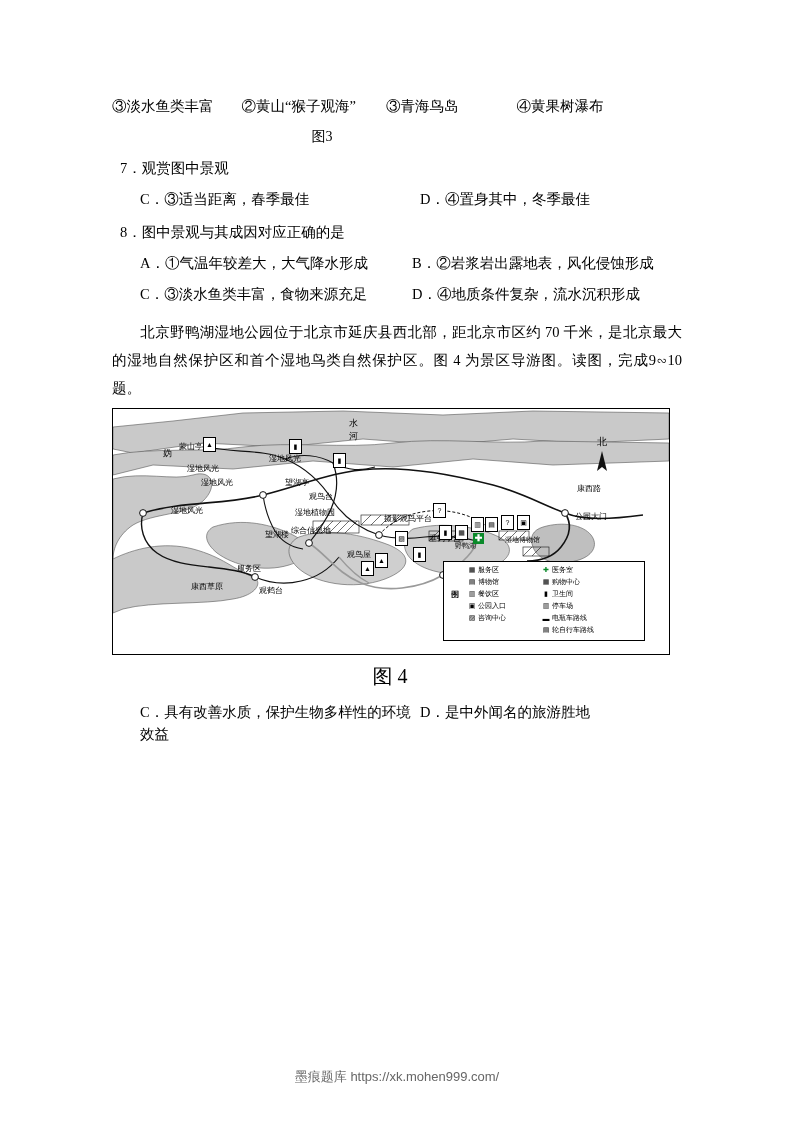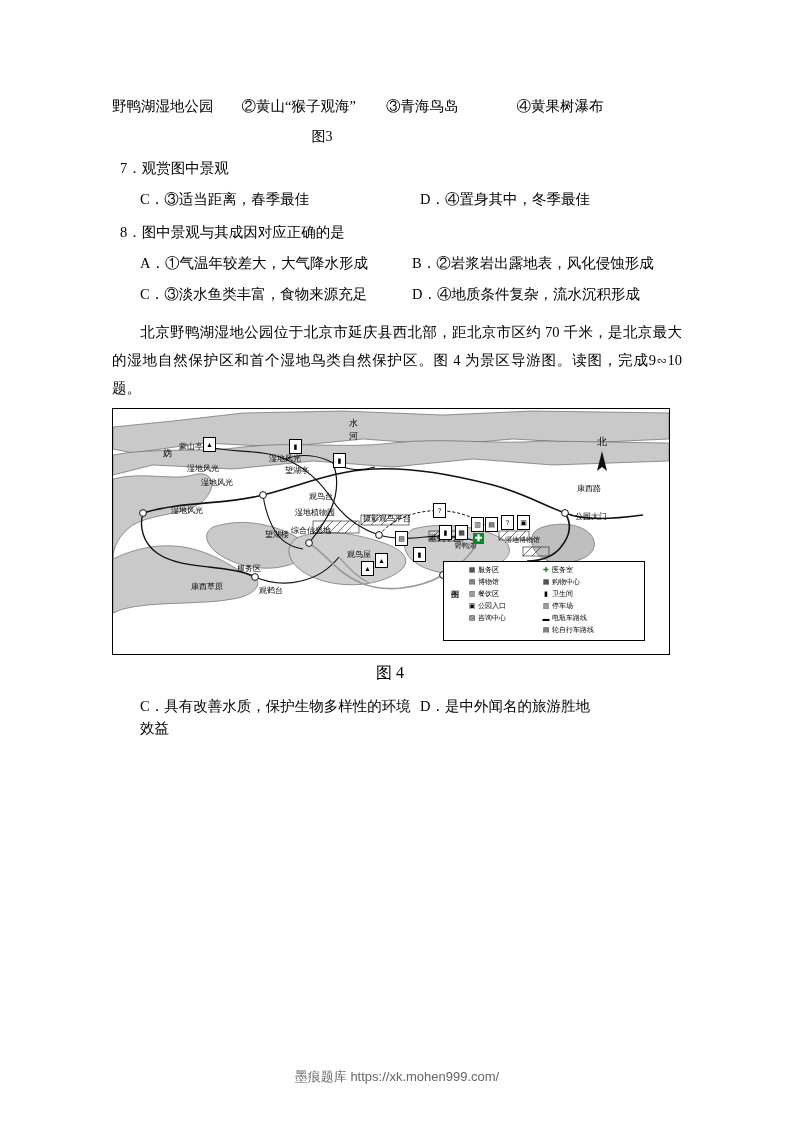--- a/index.html
+++ b/index.html
@@ -79,21 +79,21 @@
     margin-top: 6px;
     width: 556px;
     height: 245px;
     border: 1px solid #000;
     position: relative;
     overflow: hidden;
     background: #fff;
   }
   .fig4-cap {
     text-align: center;
-    font-size: 16px;
+    font-size: 20px;
     margin-top: 8px;
     width: 556px;
   }
 
   
   .map-svg { position: absolute; left: 0; top: 0; }
   .maplabel {
     position: absolute;
     font-family: "Liberation Sans", sans-serif;
     font-size: 8px;
@@ -168,21 +168,21 @@
   .q9-opts { display:flex; margin-top:9px; margin-left:28px; font-size:14.5px;}
   .q9-opts .a { width: 280px; }
 </style>
 </head>
 <body>
 
 <div class="page">
   <div class="content">
 
     <div class="fig3-labels">
-      <span class="lbl">野鸭湖湿地公园</span>
+      <span class="lbl">③淡水鱼类丰富</span>
       <span class="sp1"></span>
       <span class="lbl">②黄山“猴子观海”</span>
       <span class="sp2"></span>
       <span class="lbl">③青海鸟岛</span>
       <span class="sp3"></span>
       <span class="lbl">④黄果树瀑布</span>
     </div>
 
     <div class="fig3-cap">图3</div>
 
@@ -280,25 +280,25 @@
 
       <div class="maplabel" style="left:236px;top:8px;font-size:9px;">水</div>
       <div class="maplabel" style="left:236px;top:21px;font-size:9px;">河</div>
       <div class="maplabel" style="left:50px;top:38px;font-size:9px;">妫</div>
       <div class="maplabel" style="left:66px;top:32px;">蒙山亭</div>
       <div class="maplabel" style="left:156px;top:44px;">湿地风光</div>
       <div class="maplabel" style="left:88px;top:68px;">湿地风光</div>
       <div class="maplabel" style="left:74px;top:54px;">湿地风光</div>
       <div class="maplabel" style="left:58px;top:96px;">湿地风光</div>
       <div class="maplabel" style="left:196px;top:82px;">观鸟台</div>
-      <div class="maplabel" style="left:172px;top:56px;">望湖亭</div>
+      <div class="maplabel" style="left:172px;top:68px;">望湖亭</div>
       <div class="maplabel" style="left:182px;top:98px;">湿地植物园</div>
       <div class="maplabel" style="left:178px;top:116px;">综合信息地</div>
       <div class="maplabel" style="left:152px;top:120px;">望湖楼</div>
-      <div class="maplabel" style="left:250px;top:104px;">摄影观鸟平台</div>
+      <div class="maplabel" style="left:250px;top:104px;padding-left:21px;">摄影观鸟平台</div>
       <div class="maplabel" style="left:316px;top:124px;">垂钓平台</div>
       <div class="maplabel" style="left:234px;top:140px;">观鸟屋</div>
       <div class="maplabel" style="left:124px;top:154px;">服务区</div>
       <div class="maplabel" style="left:146px;top:176px;">观鹤台</div>
       <div class="maplabel" style="left:78px;top:172px;">康西草原</div>
       <div class="maplabel" style="left:464px;top:74px;">康西路</div>
       <div class="maplabel" style="left:462px;top:102px;">公园大门</div>
       <div class="maplabel sm" style="left:392px;top:126px;">湿地博物馆</div>
       <div class="maplabel sm" style="left:342px;top:132px;">野鸭湖</div>
 

